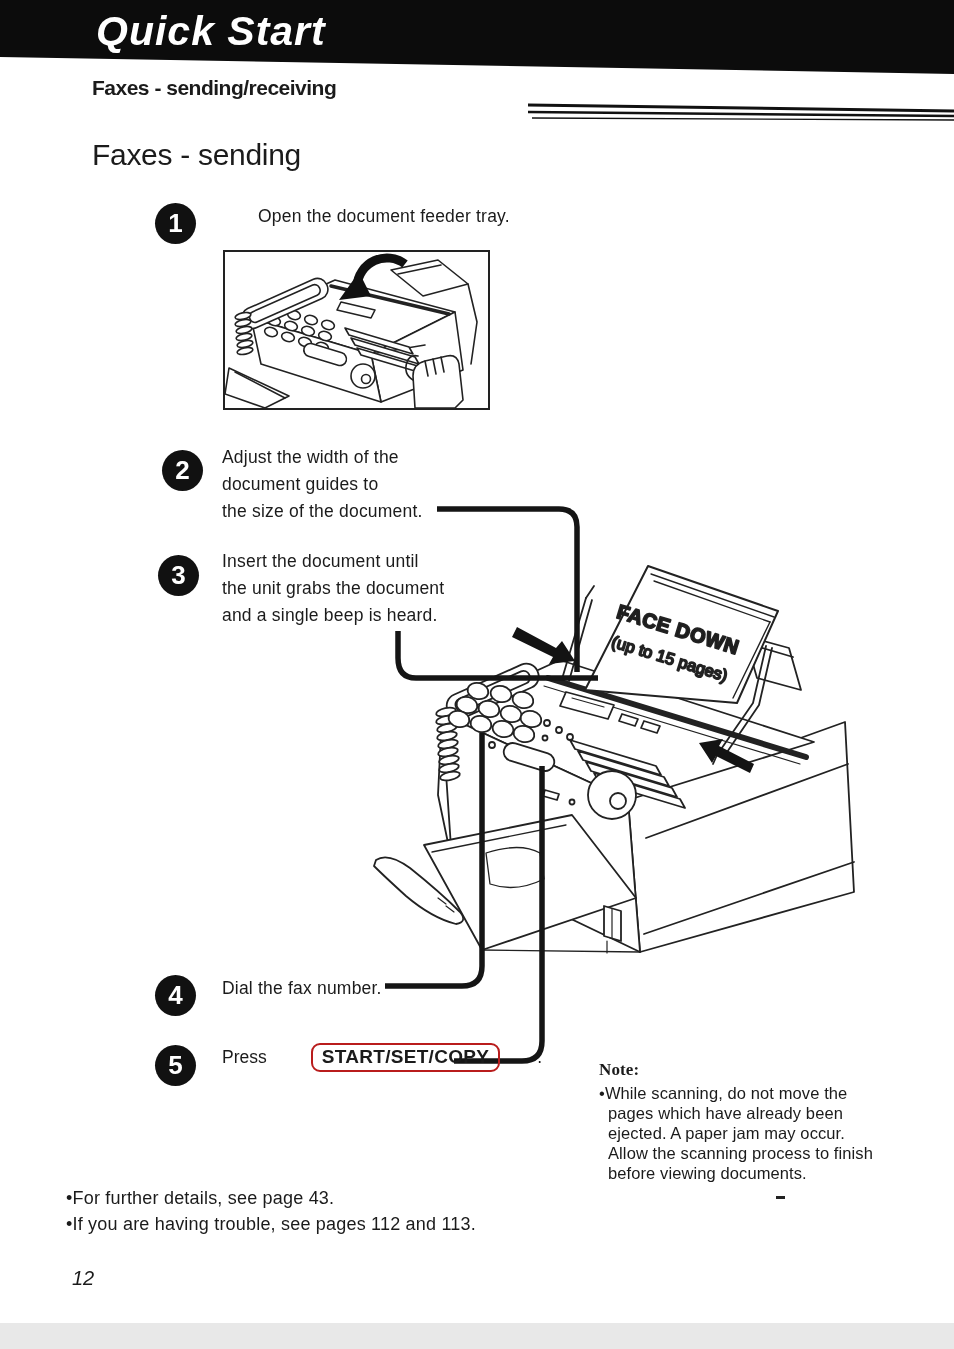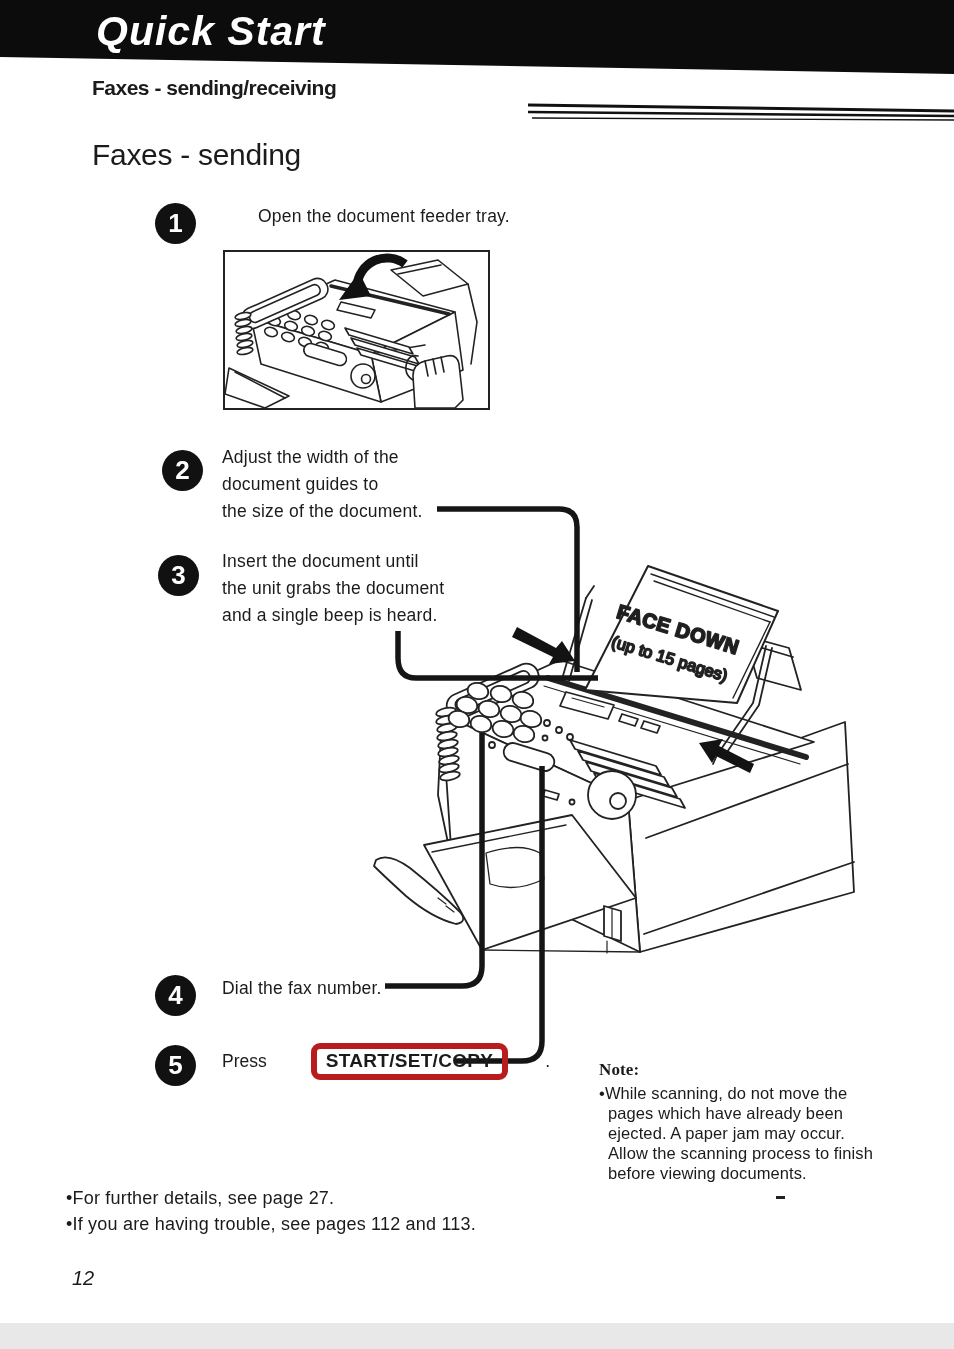--- a/index.html
+++ b/index.html
@@ -17,21 +17,21 @@
   .h2{font-size:30px;font-weight:normal;letter-spacing:-0.3px;white-space:nowrap;}
   .badge{
     width:41px;height:41px;border-radius:50%;background:#111;color:#fff;
     display:flex;align-items:center;justify-content:center;
     font-size:26px;font-weight:bold;
   }
   .step-text{font-size:17.5px;line-height:27px;letter-spacing:0.2px;white-space:nowrap;}
   .figure-box{border:2px solid #222;background:#fff;}
   .press-row{display:flex;align-items:center;font-size:17.5px;white-space:nowrap;gap:37px;}
   .key{
-    display:inline-block;border:6px solid #b91c1c;border-radius:9px;
+    display:inline-block;border:2px solid #b91c1c;border-radius:9px;
     padding:1px 9px 2px 9px;margin-left:7px;
     font-weight:bold;font-size:19px;letter-spacing:0.3px;
   }
   .note{width:290px;font-size:16.5px;line-height:20px;letter-spacing:0.1px;}
   .note .note-head{font-weight:bold;margin-bottom:3px;font-size:17px;font-family:Liberation Serif, serif;}
   .note .cont{padding-left:9px;}
   .foot-line{font-size:18px;line-height:26px;white-space:nowrap;letter-spacing:0.2px;}
   .pagenum{font-size:20px;font-style:italic;}
   .smear{background:#111;clip-path:polygon(0% 55%,10% 20%,34% 8%,60% 14%,82% 38%,100% 62%,78% 80%,40% 96%,12% 88%);}
   svg text{font-family:"Liberation Sans",sans-serif;}
@@ -286,21 +286,21 @@
     <div class="note-head">Note:</div>
     <div>•While scanning, do not move the</div>
     <div class="cont">pages which have already been</div>
     <div class="cont">ejected. A paper jam may occur.</div>
     <div class="cont">Allow the scanning process to finish</div>
     <div class="cont">before viewing documents.</div>
   </div>
   <div class="abs" style="left:776px;top:1196px;width:9px;height:2.5px;background:#222;"></div>
 
   <div class="abs" style="left:66px;top:1185px;">
-    <div class="foot-line">•For further details, see page 27.</div>
+    <div class="foot-line">•For further details, see page 43.</div>
     <div class="foot-line">•If you are having trouble, see pages 112 and 113.</div>
   </div>
   <div class="abs pagenum" style="left:72px;top:1267px;">12</div>
 
   <div class="abs smear" style="left:2px;top:1331px;width:196px;height:9px;"></div>
   <div class="abs" style="left:140px;top:1341px;width:50px;height:2.5px;background:#3a3a3a;"></div>
 
 </div>
 
 </body></html>

